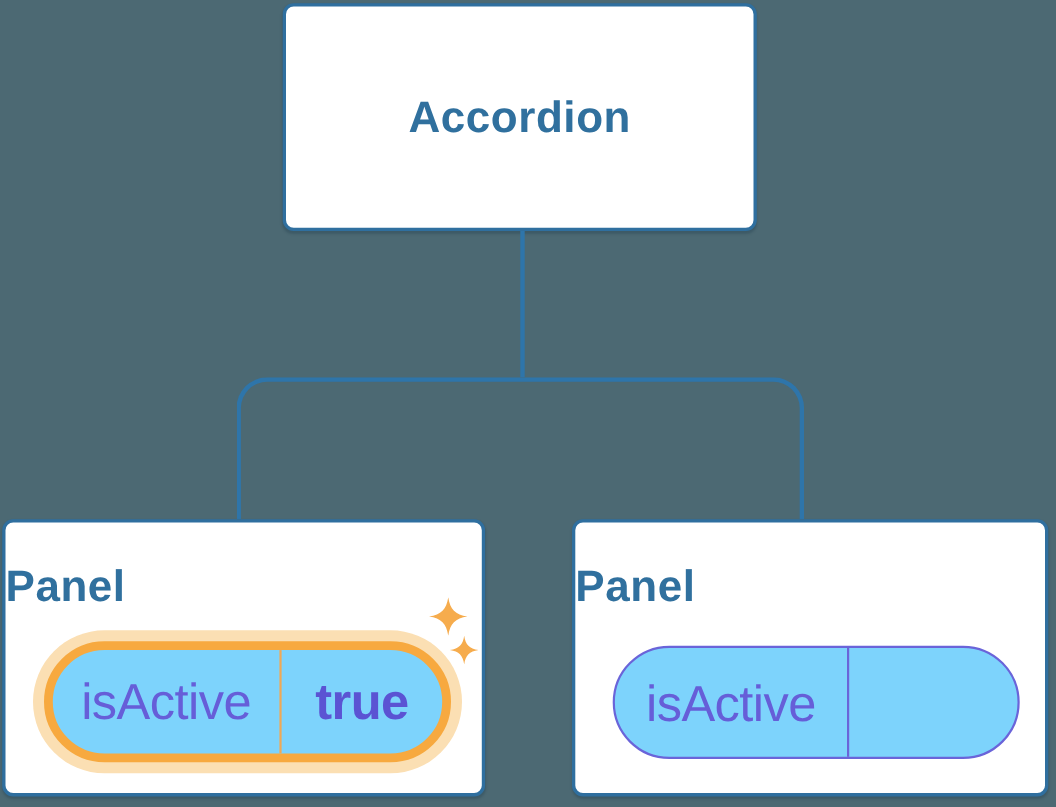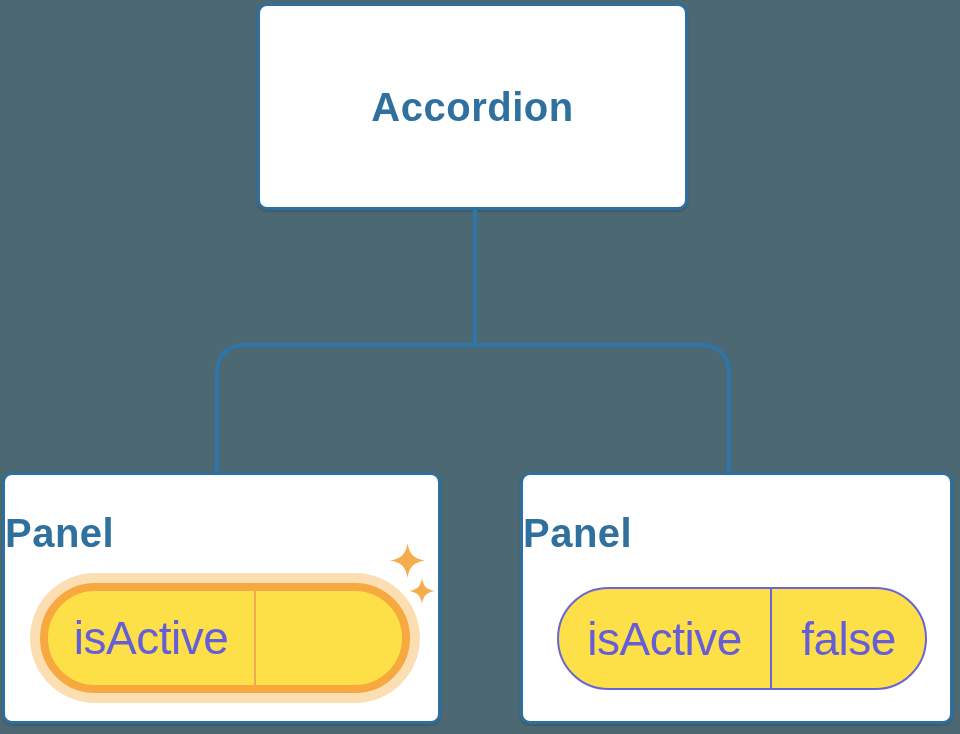--- a/index.html
+++ b/index.html
@@ -35,21 +35,21 @@
 
   
   .panel{top:472px;height:252px;}
   .panel-left{left:2px;width:439px;}
   .panel-right{left:520px;width:433px;}
   .panel-title{position:absolute;top:38px;left:0;right:0;text-align:left;}
 
   
   .pill{
     position:absolute;display:flex;align-items:stretch;box-sizing:border-box;
-    background:#fde047;
+    background:#7dd3fc;
     font-size:46px;letter-spacing:-0.5px;
     color:var(--prop-text,#665ed8);
   }
   .pill .cell{display:flex;align-items:center;justify-content:center;}
   .divider{width:2px;}
 
   .pill-active{
     left:35px;top:108px;width:370px;height:110px;
     border:8px solid var(--active-border,#f7a93f);
     border-radius:55px;
@@ -85,33 +85,33 @@
 
   <div class="stem"></div>
   <div class="bracket"></div>
 
   <div class="node panel panel-left">
     <div class="panel-title">Panel</div>
 
     <div class="pill pill-active">
       <span class="cell key">isActive</span>
       <span class="divider"></span>
+      <span class="cell value">true</span>
     </div>
 
     <svg class="sparkle sparkle-large" viewBox="0 0 100 100" aria-hidden="true">
       <path d="M50 0 C55 32 68 45 100 50 C68 55 55 68 50 100 C45 68 32 55 0 50 C32 45 45 32 50 0 Z"></path>
     </svg>
     <svg class="sparkle sparkle-small" viewBox="0 0 100 100" aria-hidden="true">
       <path d="M50 0 C55 32 68 45 100 50 C68 55 55 68 50 100 C45 68 32 55 0 50 C32 45 45 32 50 0 Z"></path>
     </svg>
   </div>
 
   <div class="node panel panel-right">
     <div class="panel-title">Panel</div>
 
     <div class="pill pill-inactive">
       <span class="cell key">isActive</span>
       <span class="divider"></span>
-      <span class="cell value">false</span>
     </div>
   </div>
 
 </div>
 
 </body></html>

